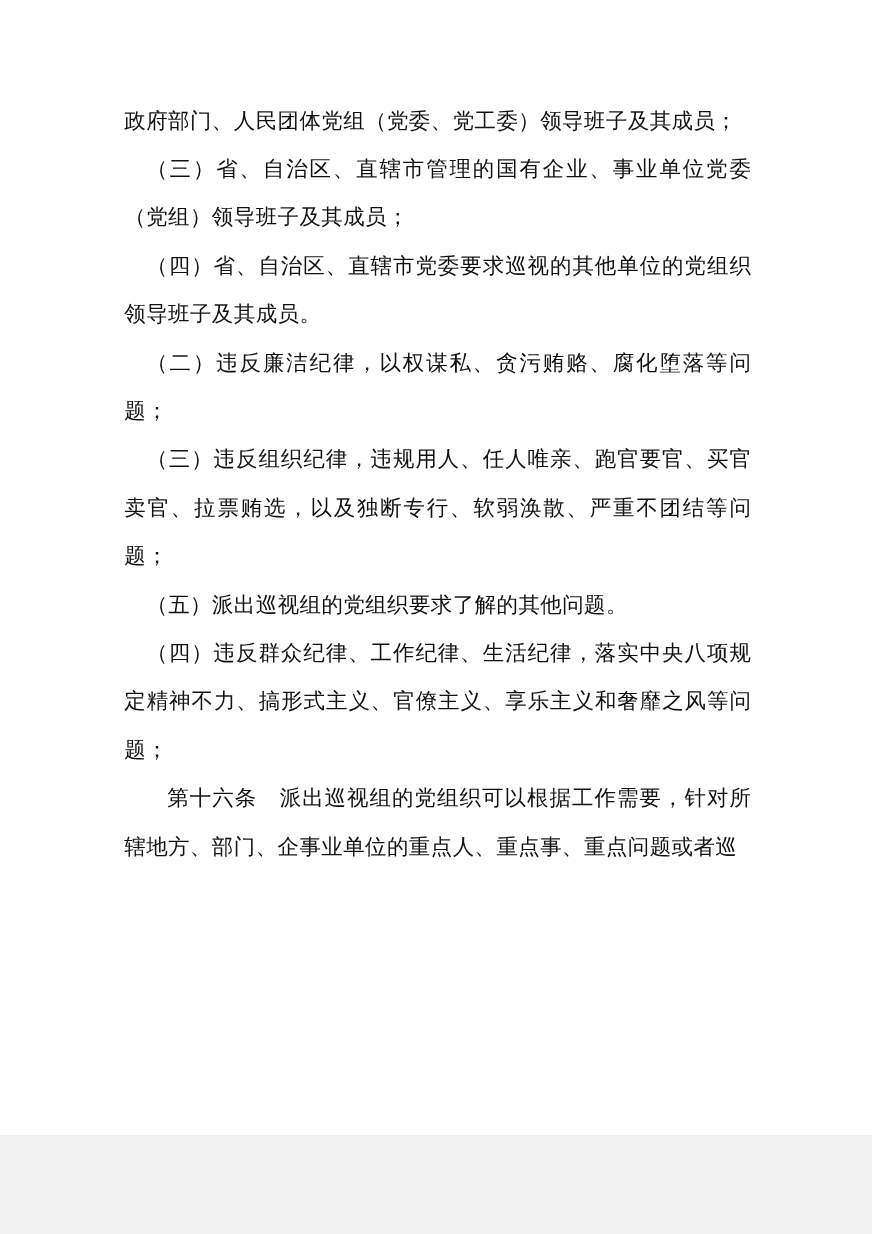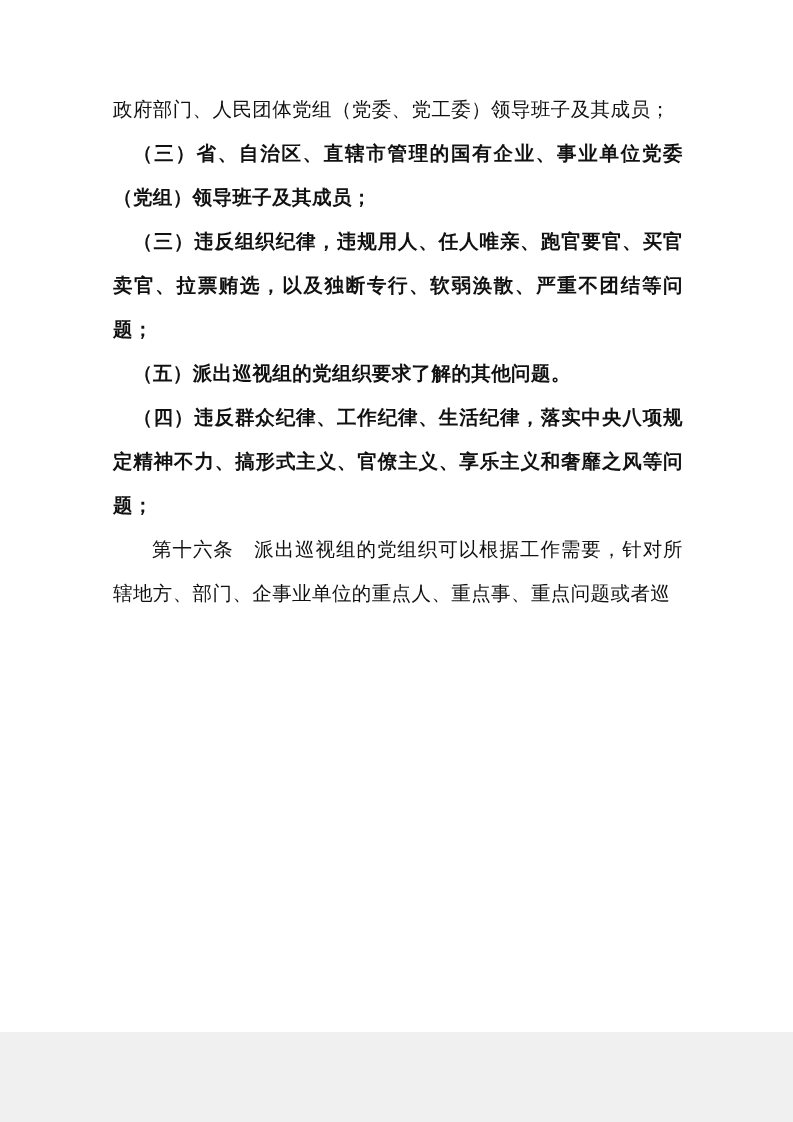--- a/index.html
+++ b/index.html
@@ -32,28 +32,29 @@
     text-justify: inter-ideograph;
     letter-spacing: 0.4px;
     text-indent: 0;
     word-break: break-all;
   }
   p.indent {
     text-indent: 39px;
   }
   p.indent-half {
     text-indent: 20px;
-    font-weight: bold;
   }
 </style>
 </head>
 <body>
 
 <div class="page">
   <div class="doc-body">
     <p class="para">政府部门、人民团体党组（党委、党工委）领导班子及其成员；</p>
     <p class="para indent-half">（三）省、自治区、直辖市管理的国有企业、事业单位党委（党组）领导班子及其成员；</p>
+    <p class="para indent-half">（四）省、自治区、直辖市党委要求巡视的其他单位的党组织领导班子及其成员。</p>
+    <p class="para indent-half">（二）违反廉洁纪律，以权谋私、贪污贿赂、腐化堕落等问题；</p>
     <p class="para indent-half">（三）违反组织纪律，违规用人、任人唯亲、跑官要官、买官卖官、拉票贿选，以及独断专行、软弱涣散、严重不团结等问题；</p>
     <p class="para indent-half">（五）派出巡视组的党组织要求了解的其他问题。</p>
     <p class="para indent-half">（四）违反群众纪律、工作纪律、生活纪律，落实中央八项规定精神不力、搞形式主义、官僚主义、享乐主义和奢靡之风等问题；</p>
     <p class="para indent">第十六条　派出巡视组的党组织可以根据工作需要，针对所辖地方、部门、企事业单位的重点人、重点事、重点问题或者巡</p>
   </div>
 </div>
 
 </body></html>

